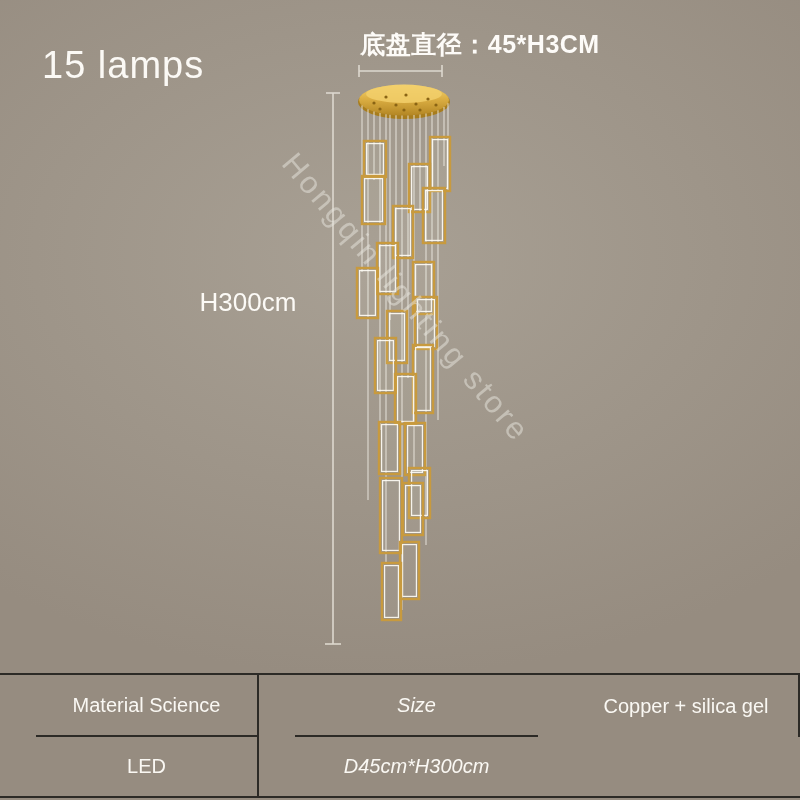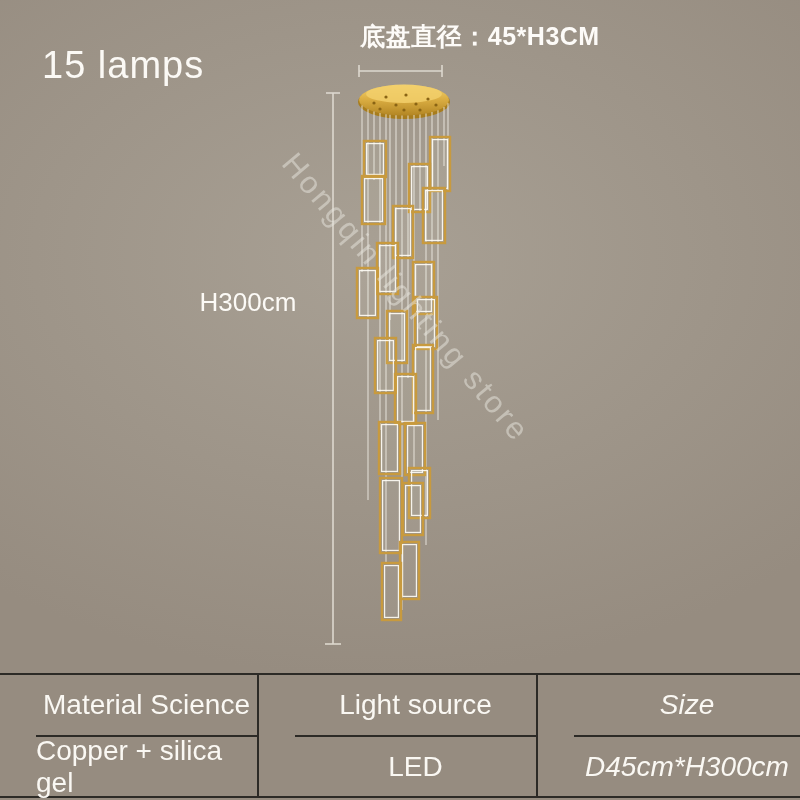--- a/index.html
+++ b/index.html
@@ -1,29 +1,29 @@
 <!DOCTYPE html>
 <html><head>
 <meta charset="utf-8">
 <style>
   html,body{margin:0;padding:0;}
   body{width:800px;height:800px;overflow:hidden;font-family:"Liberation Sans","DejaVu Sans",sans-serif;}
   .stage{position:relative;width:800px;height:800px;
     background:radial-gradient(ellipse 620px 420px at 47% 32%, #a8a094 0%, #9e9589 55%, #968c80 100%);
     overflow:hidden;}
   .lamp-count{position:absolute;left:42px;top:44px;font-size:38px;color:#fbf9f5;letter-spacing:1px;font-weight:400;}
-  .base-spec{position:absolute;left:300px;top:20px;width:360px;text-align:center;font-size:25px;font-weight:700;color:#fdfbf8;letter-spacing:.5px;}
+  .base-spec{position:absolute;left:300px;top:28px;width:360px;text-align:center;font-size:25px;font-weight:700;color:#fdfbf8;letter-spacing:.5px;}
   .height-label{position:absolute;left:138px;top:287px;width:220px;text-align:center;color:#fcfaf6;font-size:26px;line-height:31px;font-weight:500;}
   .watermark{position:absolute;left:302px;top:146px;transform:rotate(50deg);transform-origin:0 0;
     font-size:31px;letter-spacing:3px;color:rgba(231,228,221,.52);white-space:nowrap;pointer-events:none;}
   svg.scene{position:absolute;left:0;top:0;}
   .spec-table{position:absolute;left:0;top:673px;width:800px;height:121px;
     display:grid;grid-template-columns:259px 279px 262px;grid-template-rows:62px 59px;
     border-top:2px solid #2c2a26;border-bottom:2px solid #2c2a26;box-sizing:content-box;}
-  .spec-cell{display:flex;align-items:center;justify-content:center;color:#faf8f3;font-size:28px;
+  .spec-cell{display:flex;align-items:center;justify-content:center;color:#faf8f3;font-size:20px;
     border-right:2px solid #2c2a26;box-sizing:border-box;margin-left:36px;}
   .spec-cell.row1{border-bottom:2px solid #2c2a26;}
   .spec-cell.last{border-right:none;font-style:italic;}
 </style>
 </head>
 <body>
 
 <div class="stage">
 
   <svg class="scene" width="800" height="800" viewBox="0 0 800 800">
@@ -176,20 +176,19 @@
   <div class="base-spec">底盘直径：45*H3CM</div>
 
   <div class="height-label">
     <div>H300cm</div>
   </div>
 
   <div class="watermark">Hongqin lighting store</div>
 
   <div class="spec-table">
     <div class="spec-cell row1">Material Science</div>
-    <div class="spec-cell row1">Light source</div>
     <div class="spec-cell row1 last">Size</div>
     <div class="spec-cell">Copper + silica gel</div>
     <div class="spec-cell">LED</div>
     <div class="spec-cell last">D45cm*H300cm</div>
   </div>
 
 </div>
 
 </body></html>

